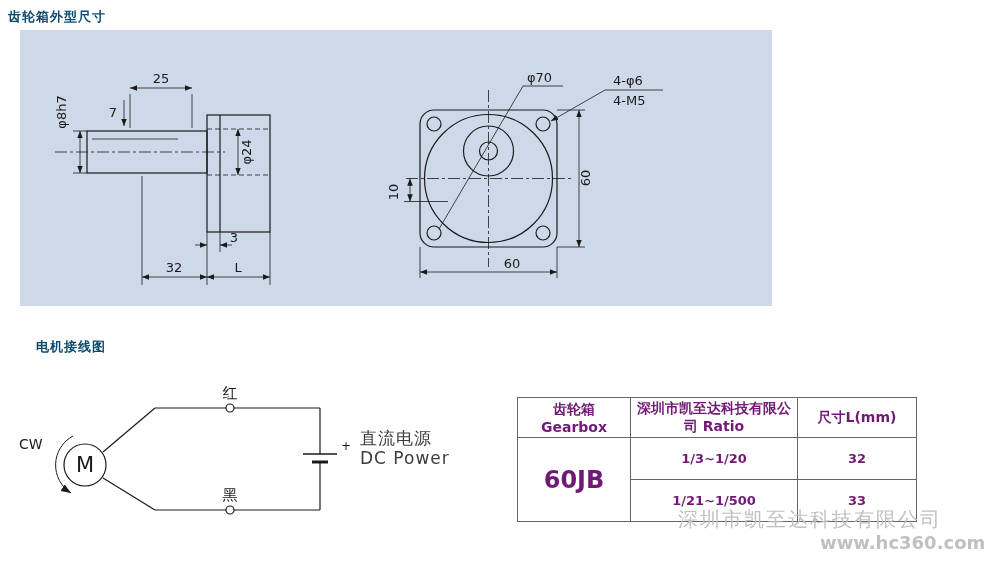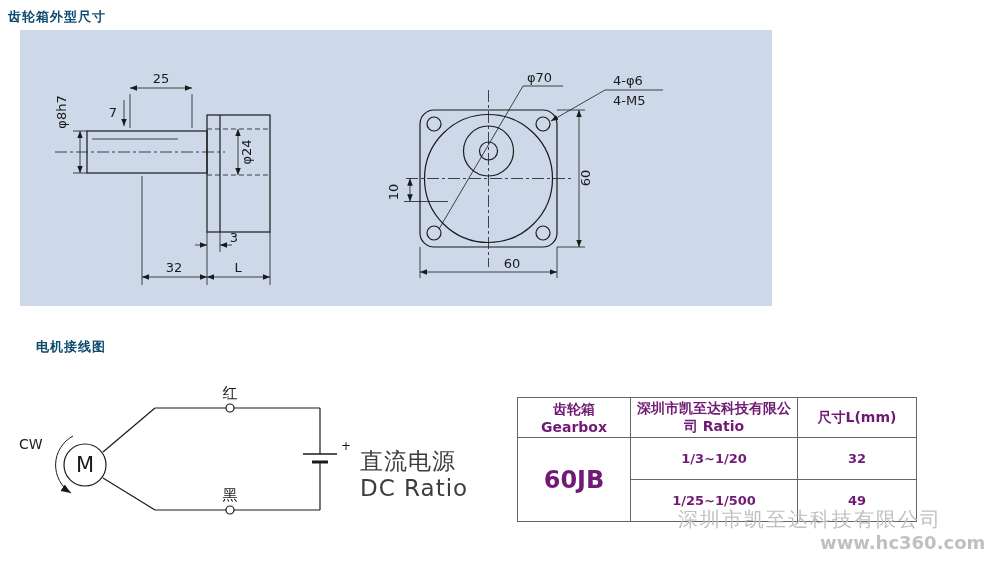--- a/index.html
+++ b/index.html
@@ -18,22 +18,22 @@
   .panel {
     position:absolute; left:20px; top:30px;
     width:752px; height:276px;
     background:var(--panel-bg,#cdd9e9);
   }
   .panel svg { display:block; }
 
   #wiring-svg { position:absolute; left:15px; top:372px; }
 
   .power-label {
-    position:absolute; left:360px; top:448px;
-    font-size:23px; line-height:1.18; color:#3c3c3c;
+    position:absolute; left:360px; top:428px;
+    font-size:17px; line-height:1.18; color:#3c3c3c;
     font-weight:500; letter-spacing:1px;
   }
 
   .spec-table {
     position:absolute; left:517px; top:397px;
     border-collapse:collapse; table-layout:fixed;
     background:#ffffff;
   }
   .spec-table th, .spec-table td {
     border:1px solid #666; text-align:center; vertical-align:middle;
@@ -162,41 +162,41 @@
     <text x="70" y="100" text-anchor="middle" font-size="21">M</text>
     <text x="4" y="77" text-anchor="start" font-size="14">CW</text>
     <text x="215" y="26" text-anchor="middle" font-size="15">红</text>
     <text x="215" y="128" text-anchor="middle" font-size="15">黑</text>
     <text x="326" y="78" text-anchor="start" font-size="12">+</text>
   </g>
 </svg>
 
 <div class="power-label">
   <div>直流电源</div>
-  <div>DC Ratio</div>
+  <div>DC Power</div>
 </div>
 
 <table class="spec-table">
   <colgroup>
     <col style="width:113px">
     <col style="width:167px">
     <col style="width:119px">
   </colgroup>
   <tbody>
       <tr>
     <th>齿轮箱Gearbox</th>
     <th>深圳市凯至达科技有限公司 Ratio</th>
     <th>尺寸L(mm)</th>
   </tr>
   <tr>
     <td rowspan="2" class="gearbox-model">60JB</td>
     <td>1/3~1/20</td>
     <td>32</td>
   </tr>
   <tr>
-    <td>1/25~1/500</td>
-    <td>49</td>
+    <td>1/21~1/500</td>
+    <td>33</td>
   </tr>
 </tbody>
   </table>
 
 <div class="watermark" id="wm-company">深圳市凯至达科技有限公司</div>
 <div class="watermark" id="wm-site">www.hc360.com</div>
 
 </body></html>

